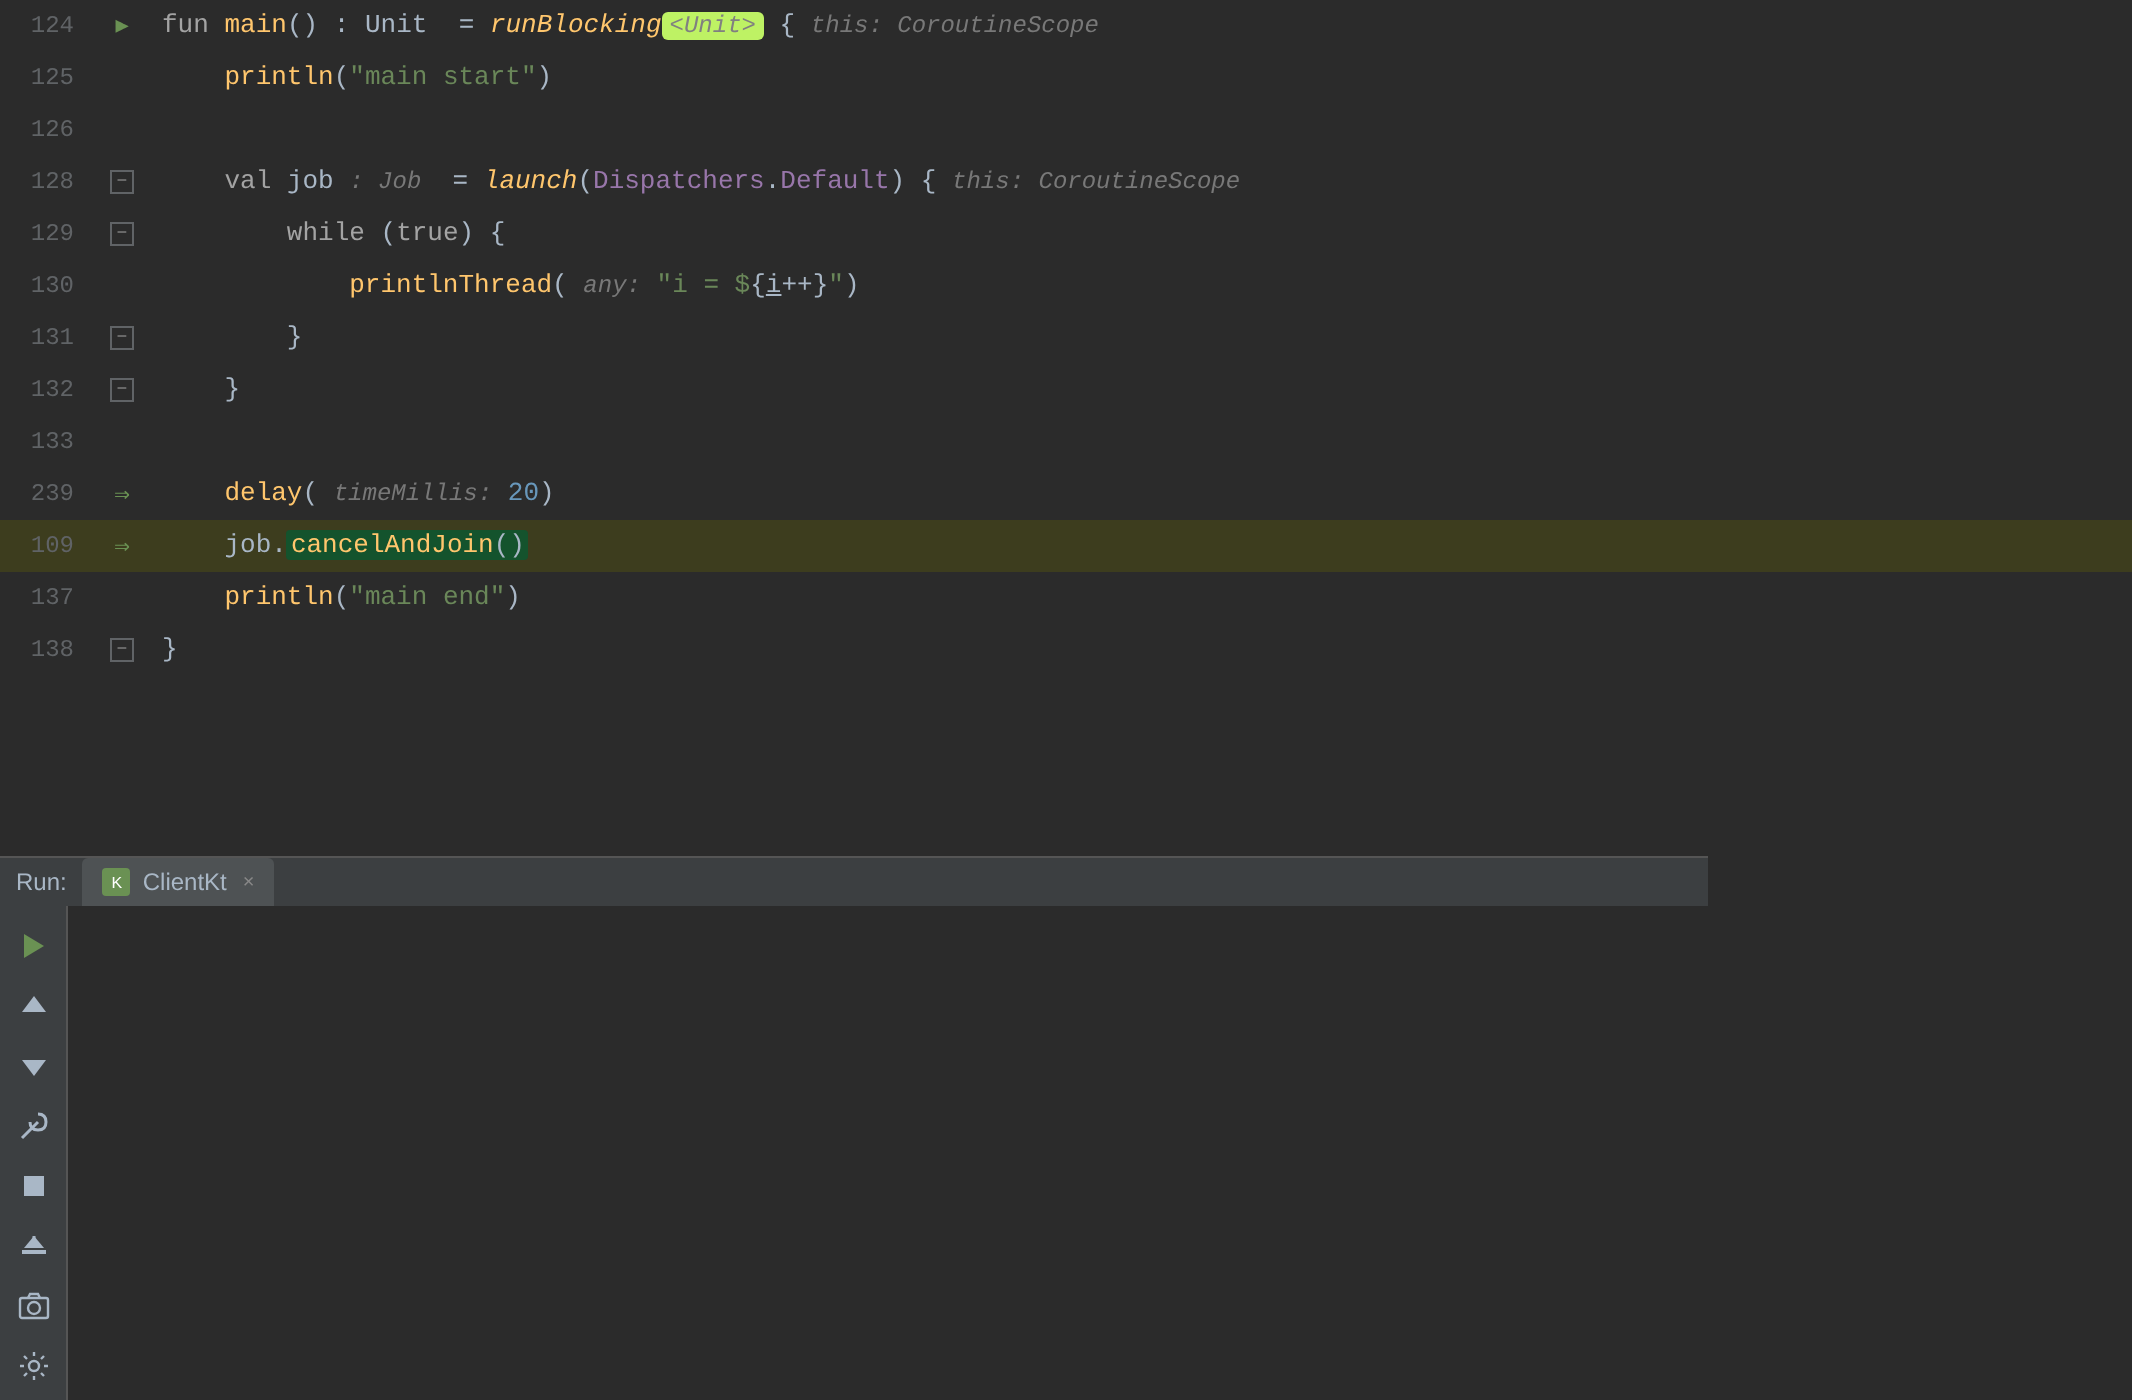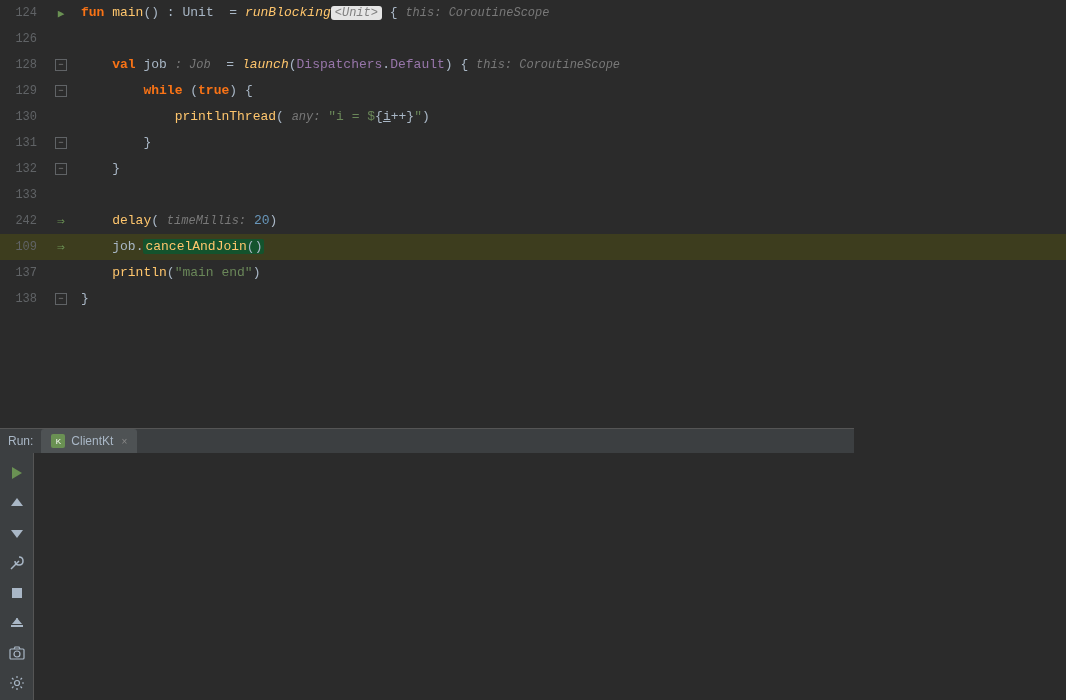--- a/index.html
+++ b/index.html
@@ -72,26 +72,26 @@
     }
 
     .code-content {
       flex: 1;
       padding-left: 4px;
       white-space: pre;
       line-height: 26px;
     }
 
     
-    .kw { color: #f97316; font-weight: bold; }
+    .kw { color: #a3a3a3; font-weight: normal; }
     .fn { color: #ffc66d; }
     .string { color: #6a8759; }
     .number { color: #6897bb; }
     .hint { color: #787878; font-style: italic; font-size: 12px; }
-    .hint-box { background: #e5e5e5; border-radius: 3px; padding: 0 4px; color: #808080; font-style: italic; font-size: 12px; }
+    .hint-box { background: #bef264; border-radius: 3px; padding: 0 4px; color: #808080; font-style: italic; font-size: 12px; }
     .var-name { color: #a9b7c6; }
     .underline { text-decoration: underline; }
     .punct { color: #a9b7c6; }
 
     
     .run-panel {
       width: 854px;
       height: 280px;
       background: #3c3f41;
       display: flex;
@@ -194,20 +194,25 @@
 <div class="editor-area">
 
   <div class="code-line">
     <div class="line-number">124</div>
     <div class="line-gutter">
       <span style="color:#6a9153; font-size:11px;">▶</span>
     </div>
     <div class="code-content"><span class="kw">fun</span> <span class="fn">main</span><span class="punct">()</span> <span class="punct">:</span> <span style="color:#a9b7c6;">Unit</span>  <span class="punct">=</span> <span class="fn" style="font-style:italic;">runBlocking</span><span class="hint-box">&lt;Unit&gt;</span> <span class="punct">{</span> <span class="hint">this: CoroutineScope</span></div>
   </div>
 
+  <div class="code-line">
+    <div class="line-number">125</div>
+    <div class="line-gutter"></div>
+    <div class="code-content">    <span class="fn">println</span><span class="punct">(</span><span class="string">"main start"</span><span class="punct">)</span></div>
+  </div>
 
   <div class="code-line">
     <div class="line-number">126</div>
     <div class="line-gutter"></div>
     <div class="code-content"> </div>
   </div>
 
 
   <div class="code-line">
     <div class="line-number">128</div>
@@ -247,21 +252,21 @@
     <div class="code-content">    <span class="punct">}</span></div>
   </div>
 
   <div class="code-line">
     <div class="line-number">133</div>
     <div class="line-gutter"></div>
     <div class="code-content"> </div>
   </div>
 
   <div class="code-line">
-    <div class="line-number">242</div>
+    <div class="line-number">239</div>
     <div class="line-gutter">
       <span class="double-arrow" style="color:#6a9153; font-size:13px;">⇒</span>
     </div>
     <div class="code-content">    <span class="fn">delay</span><span class="punct">(</span> <span class="hint">timeMillis:</span> <span class="number">20</span><span class="punct">)</span></div>
   </div>
 
   <div class="code-line highlighted">
     <div class="line-number">109</div>
     <div class="line-gutter">
       <span class="double-arrow" style="color:#6a9153; font-size:13px;">⇒</span>

